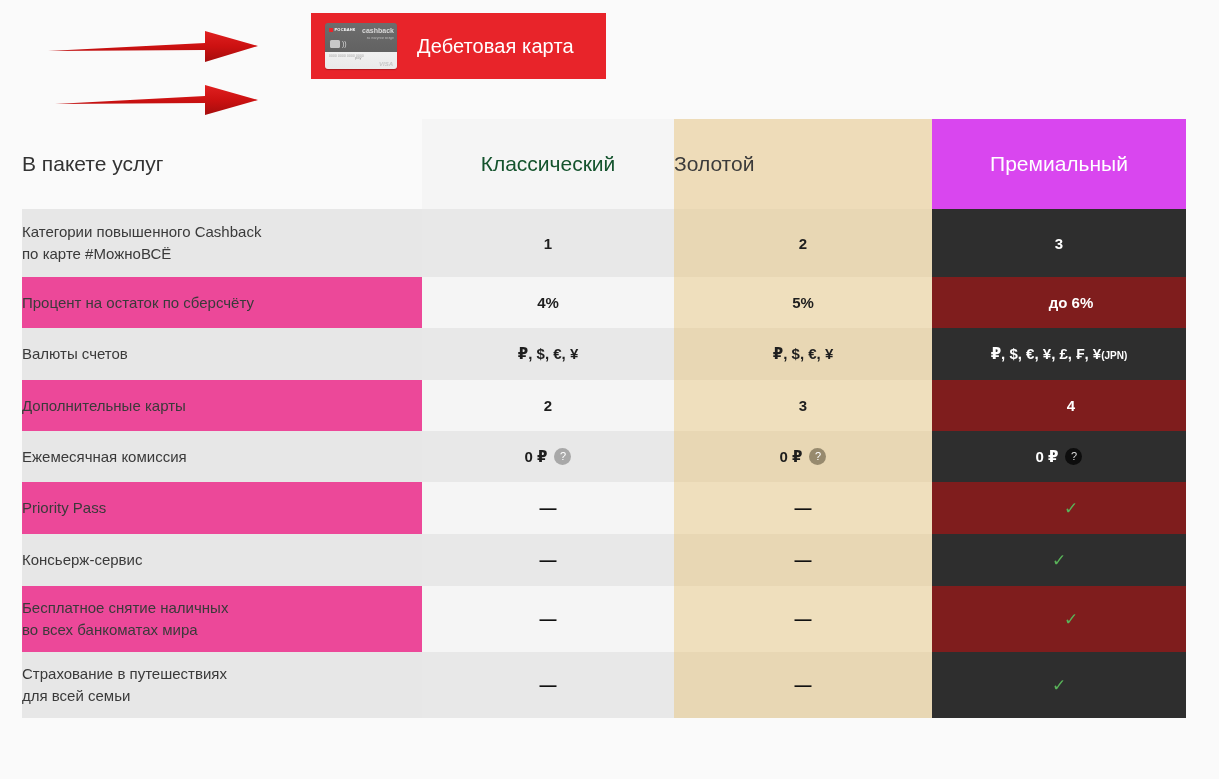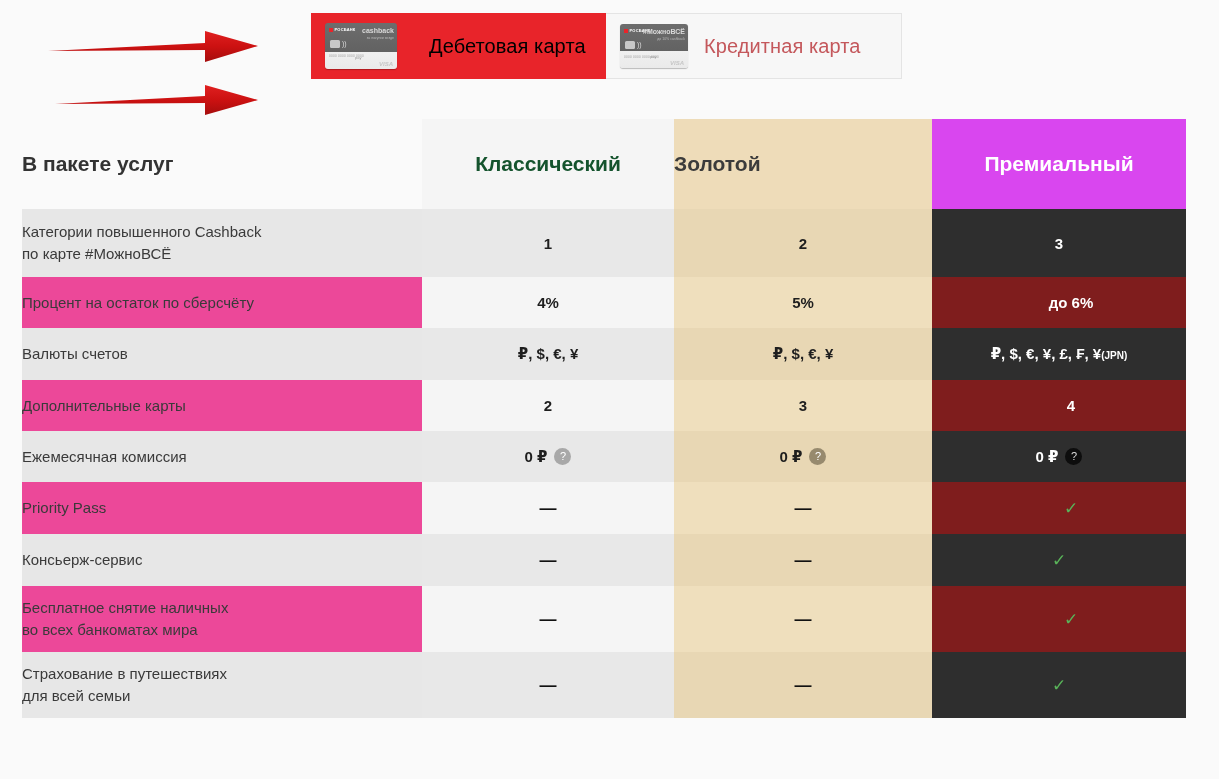--- a/index.html
+++ b/index.html
@@ -53,21 +53,21 @@
     background: #f7f7f7;
     border: 1px solid #e4e4e4;
     border-left: none;
     padding-left: 14px;
   }
   .tab-label {
     font-size: 20px;
     letter-spacing: .1px;
     white-space: nowrap;
   }
-  .tab-debit .tab-label { color: #000000; margin-left: 32px; }
+  .tab-debit .tab-label { color: #ffffff; margin-left: 20px; }
   .tab-credit .tab-label { color: #c4585c; margin-left: 16px; }
 
   
   .minicard {
     width: 72px;
     height: 46px;
     border-radius: 3px;
     background: linear-gradient(to bottom, #6d6d6d 0%, #626262 62%, #f0f0f0 62%, #eaeaea 100%);
     position: relative;
     overflow: hidden;
@@ -165,21 +165,21 @@
   .ptable th, .ptable td {
     padding: 0;
     margin: 0;
     border: none;
   }
 
   
   .hrow th {
     height: 90px;
     vertical-align: middle;
-    font-weight: bold;
+    font-weight: normal;
   }
   .h-feature {
     text-align: left;
     padding-left: 22px;
     font-size: 21px;
     color: #333333;
     background: #fafafa;
   }
   .h-classic {
     text-align: center;
@@ -299,33 +299,20 @@
       <div class="mc-sub">за покупки везде</div>
       <div class="mc-chip"></div>
       <div class="mc-nfc">))</div>
       <div class="mc-num">0000 0000 0000 0000</div>
       <div class="mc-pay">pay</div>
       <div class="mc-visa">VISA</div>
     </div>
     <span class="tab-label">Дебетовая карта</span>
   </div>
 
-  <div class="tab tab-credit">
-    <div class="minicard">
-      <div class="mc-logo">РОСБАНК</div>
-      <div class="mc-cashback">#МожноВСЁ</div>
-      <div class="mc-sub">до 10% cashback</div>
-      <div class="mc-chip"></div>
-      <div class="mc-nfc">))</div>
-      <div class="mc-num">0000 0000 0000 0000</div>
-      <div class="mc-pay">pay</div>
-      <div class="mc-visa">VISA</div>
-    </div>
-    <span class="tab-label">Кредитная карта</span>
-  </div>
 
 </div>
 
 <table class="ptable">
   <colgroup>
     <col class="c-feature">
       <col class="c-classic">
       <col class="c-gold">
       <col class="c-prem">
   </colgroup>

